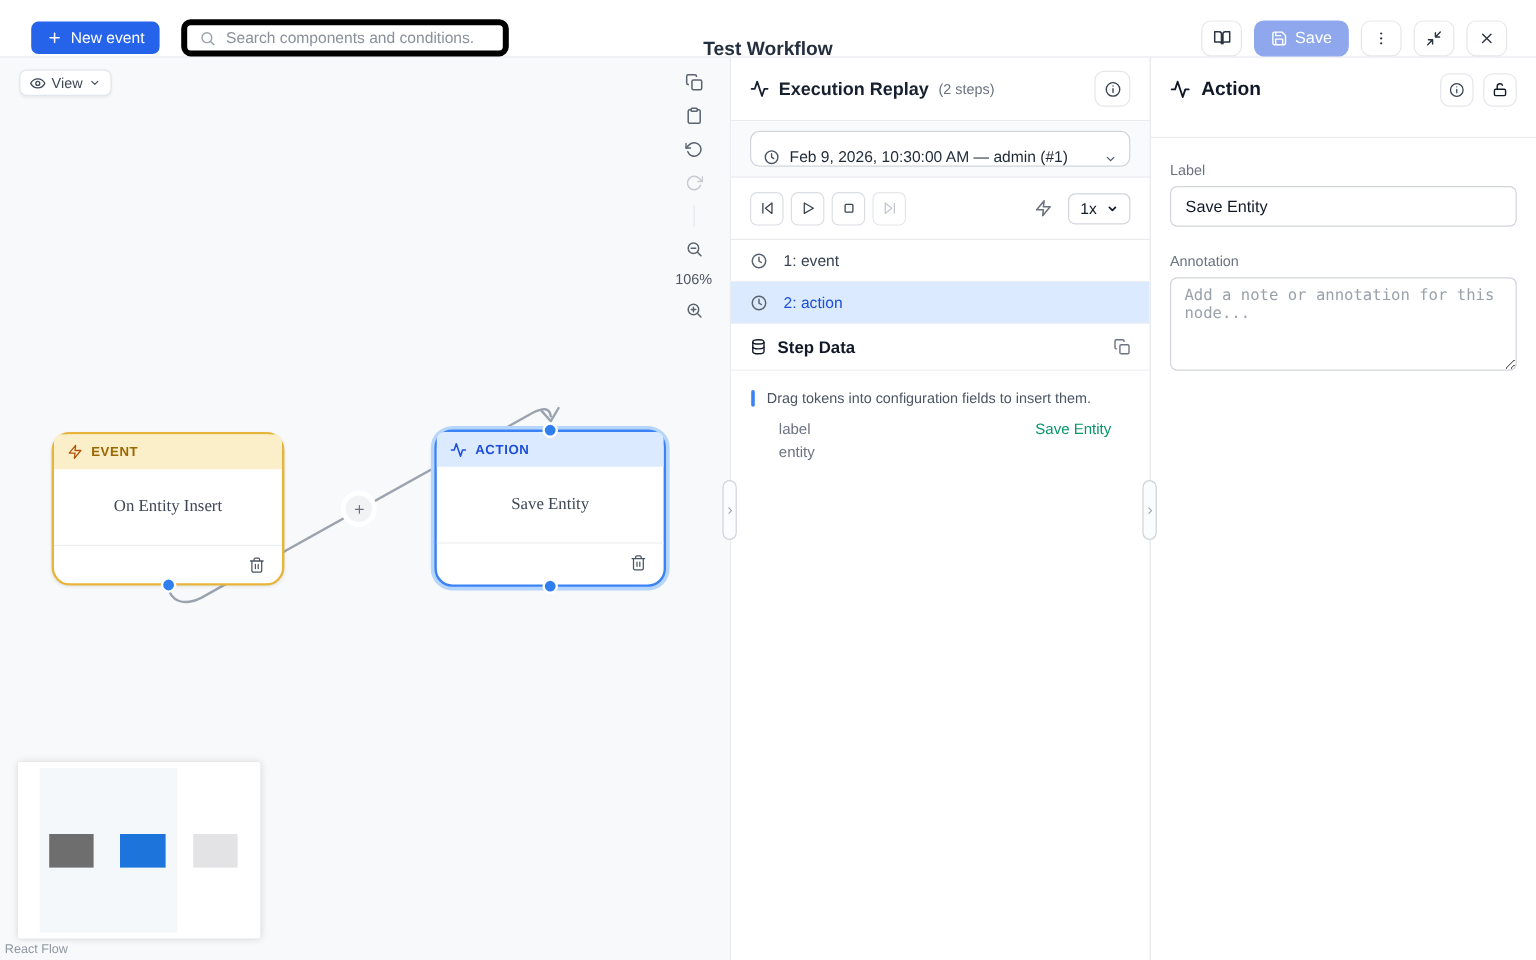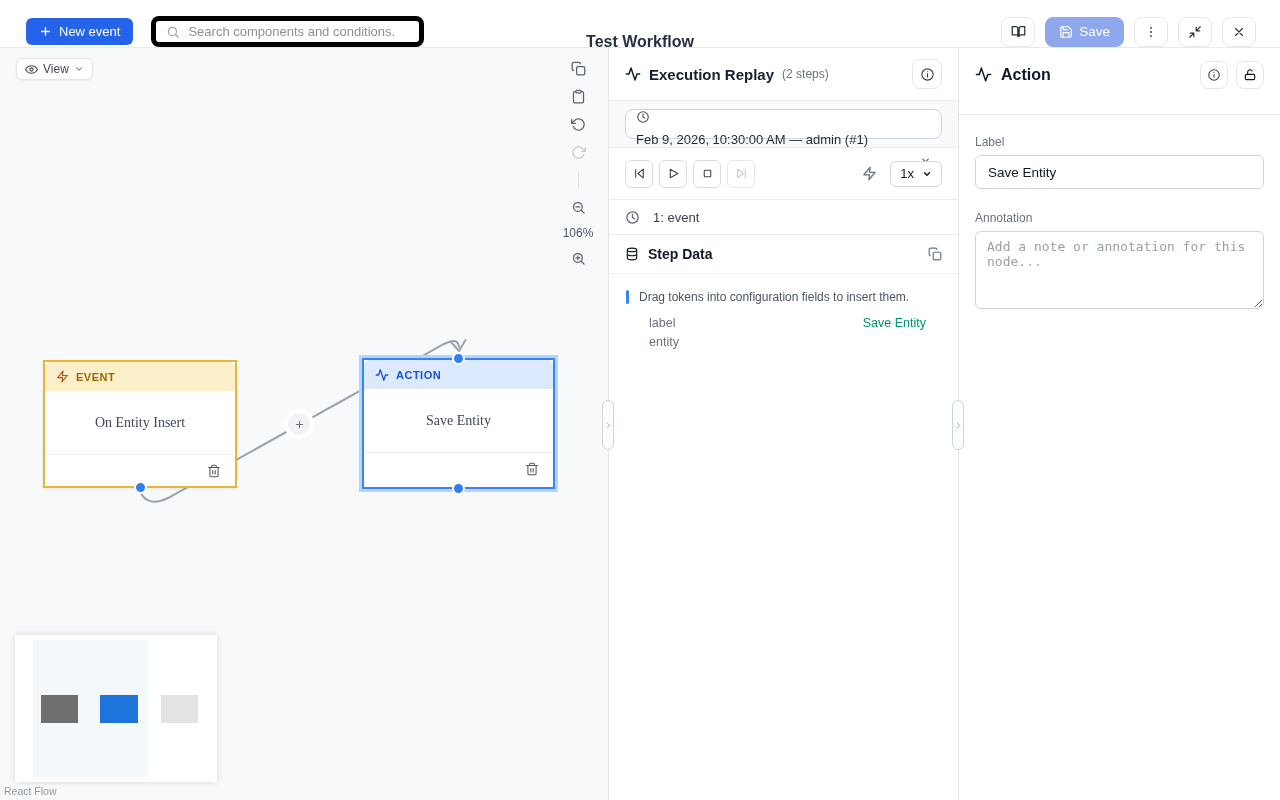--- a/index.html
+++ b/index.html
@@ -31,21 +31,21 @@
   .view-btn { position:absolute; left:16px; top:10px; z-index:4; display:inline-flex; align-items:center; gap:5px;
               height:22px; padding:0 8px; background:#fff; border:1px solid #e3e6ea; border-radius:6px;
               font-size:12px; color:#3f4756; box-shadow:0 1px 2px rgba(0,0,0,.05); cursor:pointer; font-family:inherit; }
   .canvas-toolbar { position:absolute; top:11px; right:14px; z-index:4; display:flex; align-items:center; gap:9px;flex-direction:column; }
   .ct-btn { background:none; border:none; padding:2px; color:#59636f; display:inline-flex; cursor:pointer; }
   .ct-btn.disabled { color:#c6cad1; }
   .ct-divider { width:1px; height:18px; background:#e3e6ea; margin:0 3px; }
   .zoom-level { font-size:12px; color:#4b5563; min-width:32px; text-align:center; }
 
   
-  .node { position:absolute; background:#fff; border-radius:0; z-index:2; box-shadow:0 1px 3px rgba(0,0,0,.08); }
+  .node { position:absolute; background:#fff; border-radius:15px; z-index:2; box-shadow:0 1px 3px rgba(0,0,0,.08); }
   .node-header { height:29px; display:flex; align-items:center; gap:7px; padding:0 11px;
                  border-top-left-radius:6px; border-top-right-radius:6px; }
   .node-badge { font-size:11px; font-weight:700; letter-spacing:.5px; }
   .node-body { height:63px; display:flex; align-items:center; justify-content:center; font-size:14px; color:#3f4756;font-family:Liberation Serif, serif; }
   .node-footer { height:32px; border-top:1px solid #eceef1; display:flex; align-items:center; justify-content:flex-end; padding:0 12px; }
   .node-del { background:none; border:none; color:#4b5563; display:inline-flex; cursor:pointer; padding:2px; }
   .handle { position:absolute; width:13px; height:13px; border-radius:50%; background:#2f7fee; border:2px solid #fff;
             left:calc(50% - 6.5px); z-index:3; cursor:crosshair; }
   .handle-bottom { bottom:-8px; }
   .handle-top { top:-8px; }
@@ -75,22 +75,22 @@
 
   
   .replay { width:350px; flex:0 0 350px; background:#fff; border-left:1px solid #e5e7eb; display:flex; flex-direction:column; }
   .rp-header { height:53px; flex:0 0 53px; display:flex; align-items:center; gap:8px; padding:0 16px; border-bottom:1px solid #e9ebee; }
   .rp-title { font-size:15px; font-weight:700; color:#16202e; }
   .rp-count { font-size:12px; color:#6b7280; }
   .icon-btn { display:inline-flex; align-items:center; justify-content:center; width:30px; height:30px;
               background:#fff; border:1px solid #e5e7eb; border-radius:8px; color:#374151; cursor:pointer; }
   .rp-header .icon-btn { margin-left:auto; }
   .rp-run { padding:8px 16px; background:#f9fafb; border-bottom:1px solid #e9ebee; }
-  .run-select { height:30px; display:flex; align-items:flex-start; gap:8px; padding:0 10px;
-                background:#fff; border:1px solid #d1d5db; border-radius:8px; font-size:13px; color:#1f2937; cursor:pointer;flex-direction:column; }
+  .run-select { height:30px; display:flex; align-items:flex-end; gap:8px; padding:0 10px;
+                background:#fff; border:1px solid #d1d5db; border-radius:8px; font-size:13px; color:#1f2937; cursor:pointer; }
   .run-select .chev { margin-left:auto; color:#4b5563; }
   .rp-controls { height:52px; flex:0 0 52px; display:flex; align-items:center; gap:6px; padding:0 16px; border-bottom:1px solid #e9ebee; }
   .pc-btn { width:28px; height:28px; display:inline-flex; align-items:center; justify-content:center;
             background:#fff; border:1px solid #dadee3; border-radius:6px; color:#3c4450; cursor:pointer; }
   .pc-btn.disabled { color:#c3c8cf; border-color:#e5e7eb; }
   .rp-controls .spacer { flex:1; }
   .speed-zap { color:#6b7280; display:inline-flex; margin-right:7px; }
   .speed-select { height:26px; display:inline-flex; align-items:center; gap:8px; padding:0 9px;
                   background:#fff; border:1px solid #d1d5db; border-radius:6px; font-size:13px; color:#111827; cursor:pointer; }
   .rp-progress { height:53px; flex:0 0 53px; padding:12px 16px 0; border-bottom:1px solid #e9ebee; }
@@ -416,20 +416,29 @@
 
       <div class="rp-step">
         <span class="clock icon">
           <svg width="15" height="15" viewBox="0 0 24 24" fill="none" stroke="currentColor" stroke-width="2" stroke-linecap="round">
               <circle cx="12" cy="12" r="9"></circle>
               <path d="M12 7v5l3 2"></path>
             </svg>
         </span>
         <span>1: event</span>
       </div>
+      <div class="rp-step selected">
+        <span class="clock icon">
+          <svg width="15" height="15" viewBox="0 0 24 24" fill="none" stroke="currentColor" stroke-width="2" stroke-linecap="round">
+              <circle cx="12" cy="12" r="9"></circle>
+              <path d="M12 7v5l3 2"></path>
+            </svg>
+        </span>
+        <span>2: action</span>
+      </div>
 
       <div class="rp-sd-header">
         <span class="db icon">
           <svg width="14" height="14" viewBox="0 0 24 24" fill="none" stroke="currentColor" stroke-width="2">
               <ellipse cx="12" cy="5" rx="8" ry="3"></ellipse>
               <path d="M4 5v7c0 1.66 3.58 3 8 3s8-1.34 8-3V5"></path>
               <path d="M4 12v7c0 1.66 3.58 3 8 3s8-1.34 8-3v-7"></path>
             </svg>
         </span>
         <span class="rp-sd-title">Step Data</span>

